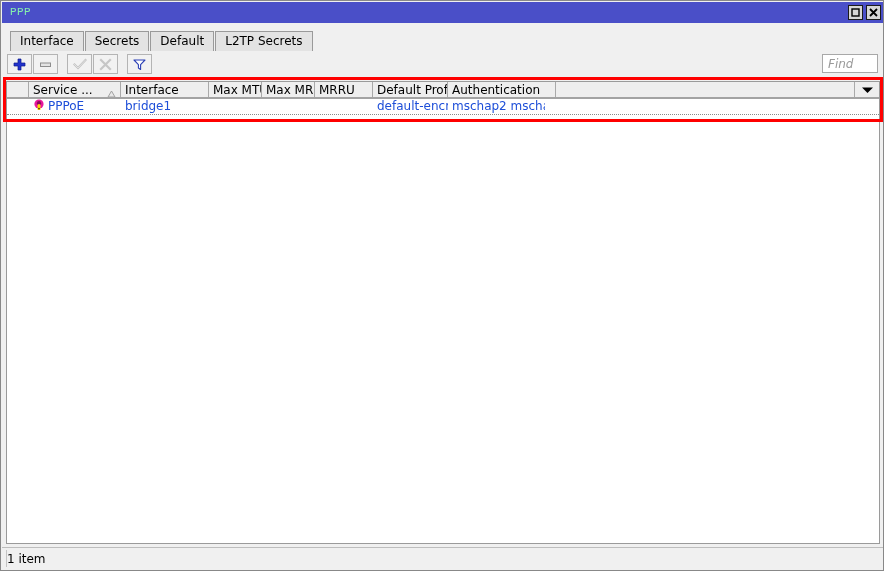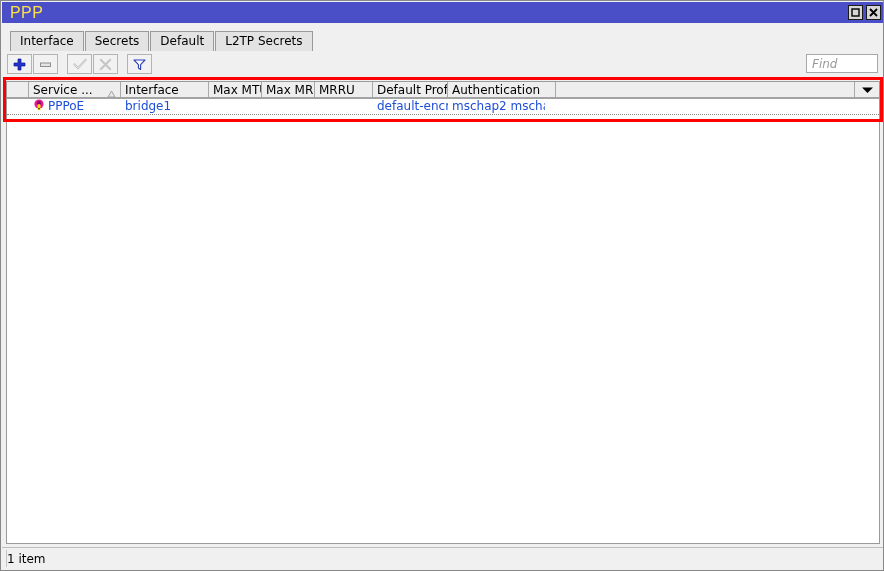--- a/index.html
+++ b/index.html
@@ -31,23 +31,23 @@
     width: 882px;
     height: 21px;
     background: #4a4fc8;
     display: flex;
     align-items: center;
     justify-content: space-between;
     box-sizing: border-box;
     padding: 0 3px 0 8px;
   }
   .titlebar-text {
-    color: #fde047;
-    font-size: 16px;
-    font-family: Liberation Sans, sans-serif;
+    color: #86efac;
+    font-size: 11px;
+    font-family: Liberation Mono, monospace;
     letter-spacing: 0.4px;
     line-height: 21px;
   }
   .titlebar-buttons { display: flex; gap: 3px; }
   .tbtn {
     width: 15px; height: 15px;
     background: #d6d6d6;
     border: 1px solid #1b1b1b;
     box-sizing: border-box;
     display: flex; align-items: center; justify-content: center;
@@ -118,21 +118,21 @@
     display: flex; align-items: center; justify-content: center;
     margin-right: 1px;
     cursor: default;
   }
   .toolbtn.gap { margin-left: 8px; }
   .toolbtn svg { display: block; }
 
   .findbox {
     position: absolute;
     right: 6px; top: 3px;
-    width: 72px; height: 19px;
+    width: 56px; height: 19px;
     background: #ffffff;
     border: 1px solid #a8a8a8;
     box-sizing: border-box;
     display: flex; align-items: center;
     padding-left: 5px;
   }
   .findbox .ph {
     color: #9a9a9a;
     font-style: italic;
     font-size: 12px;

